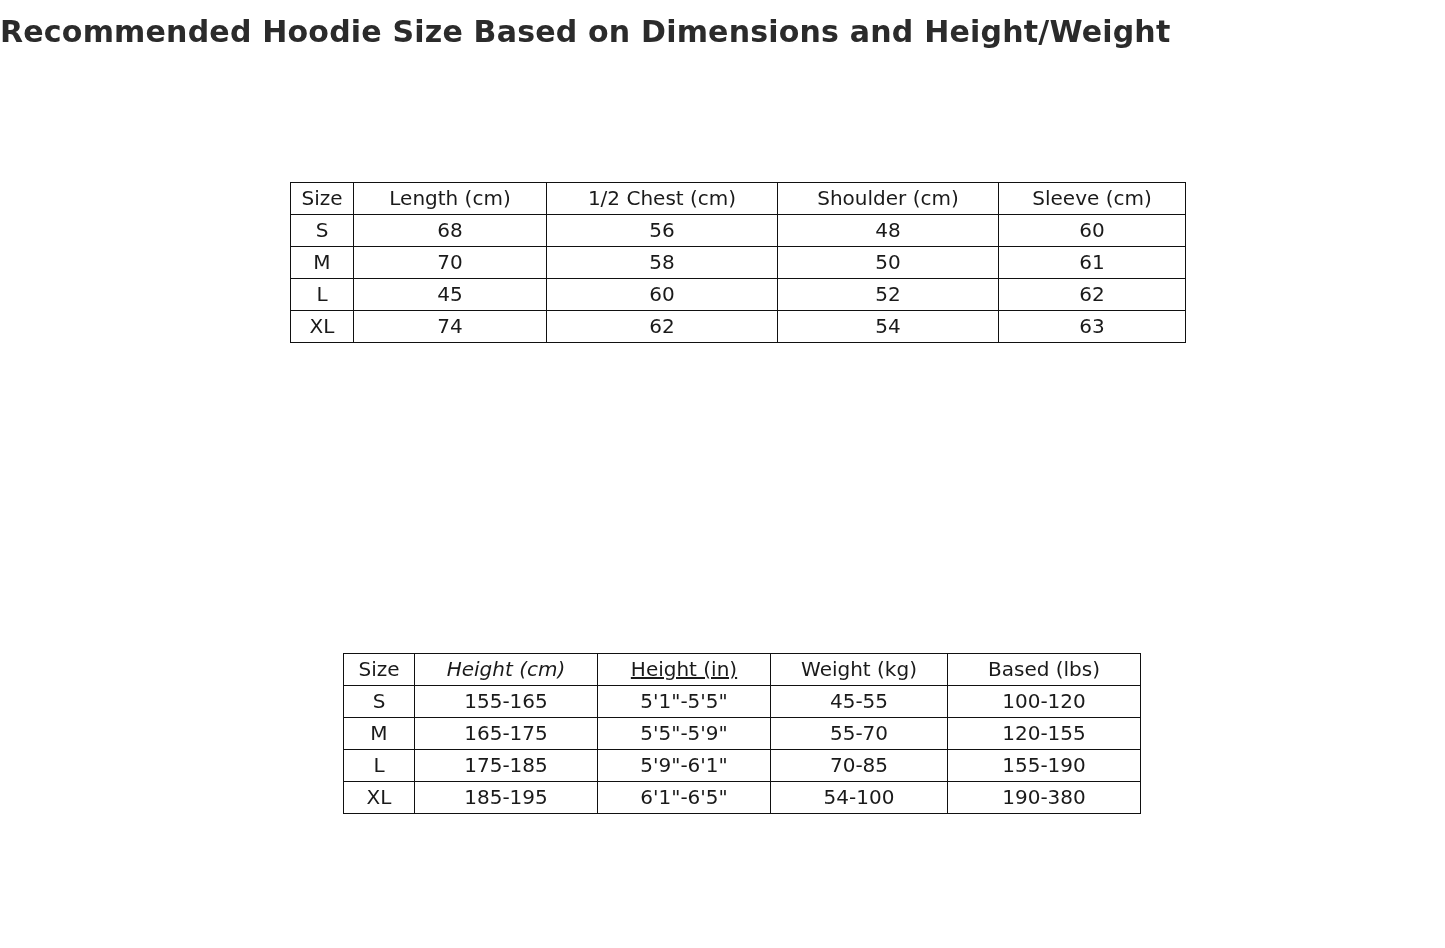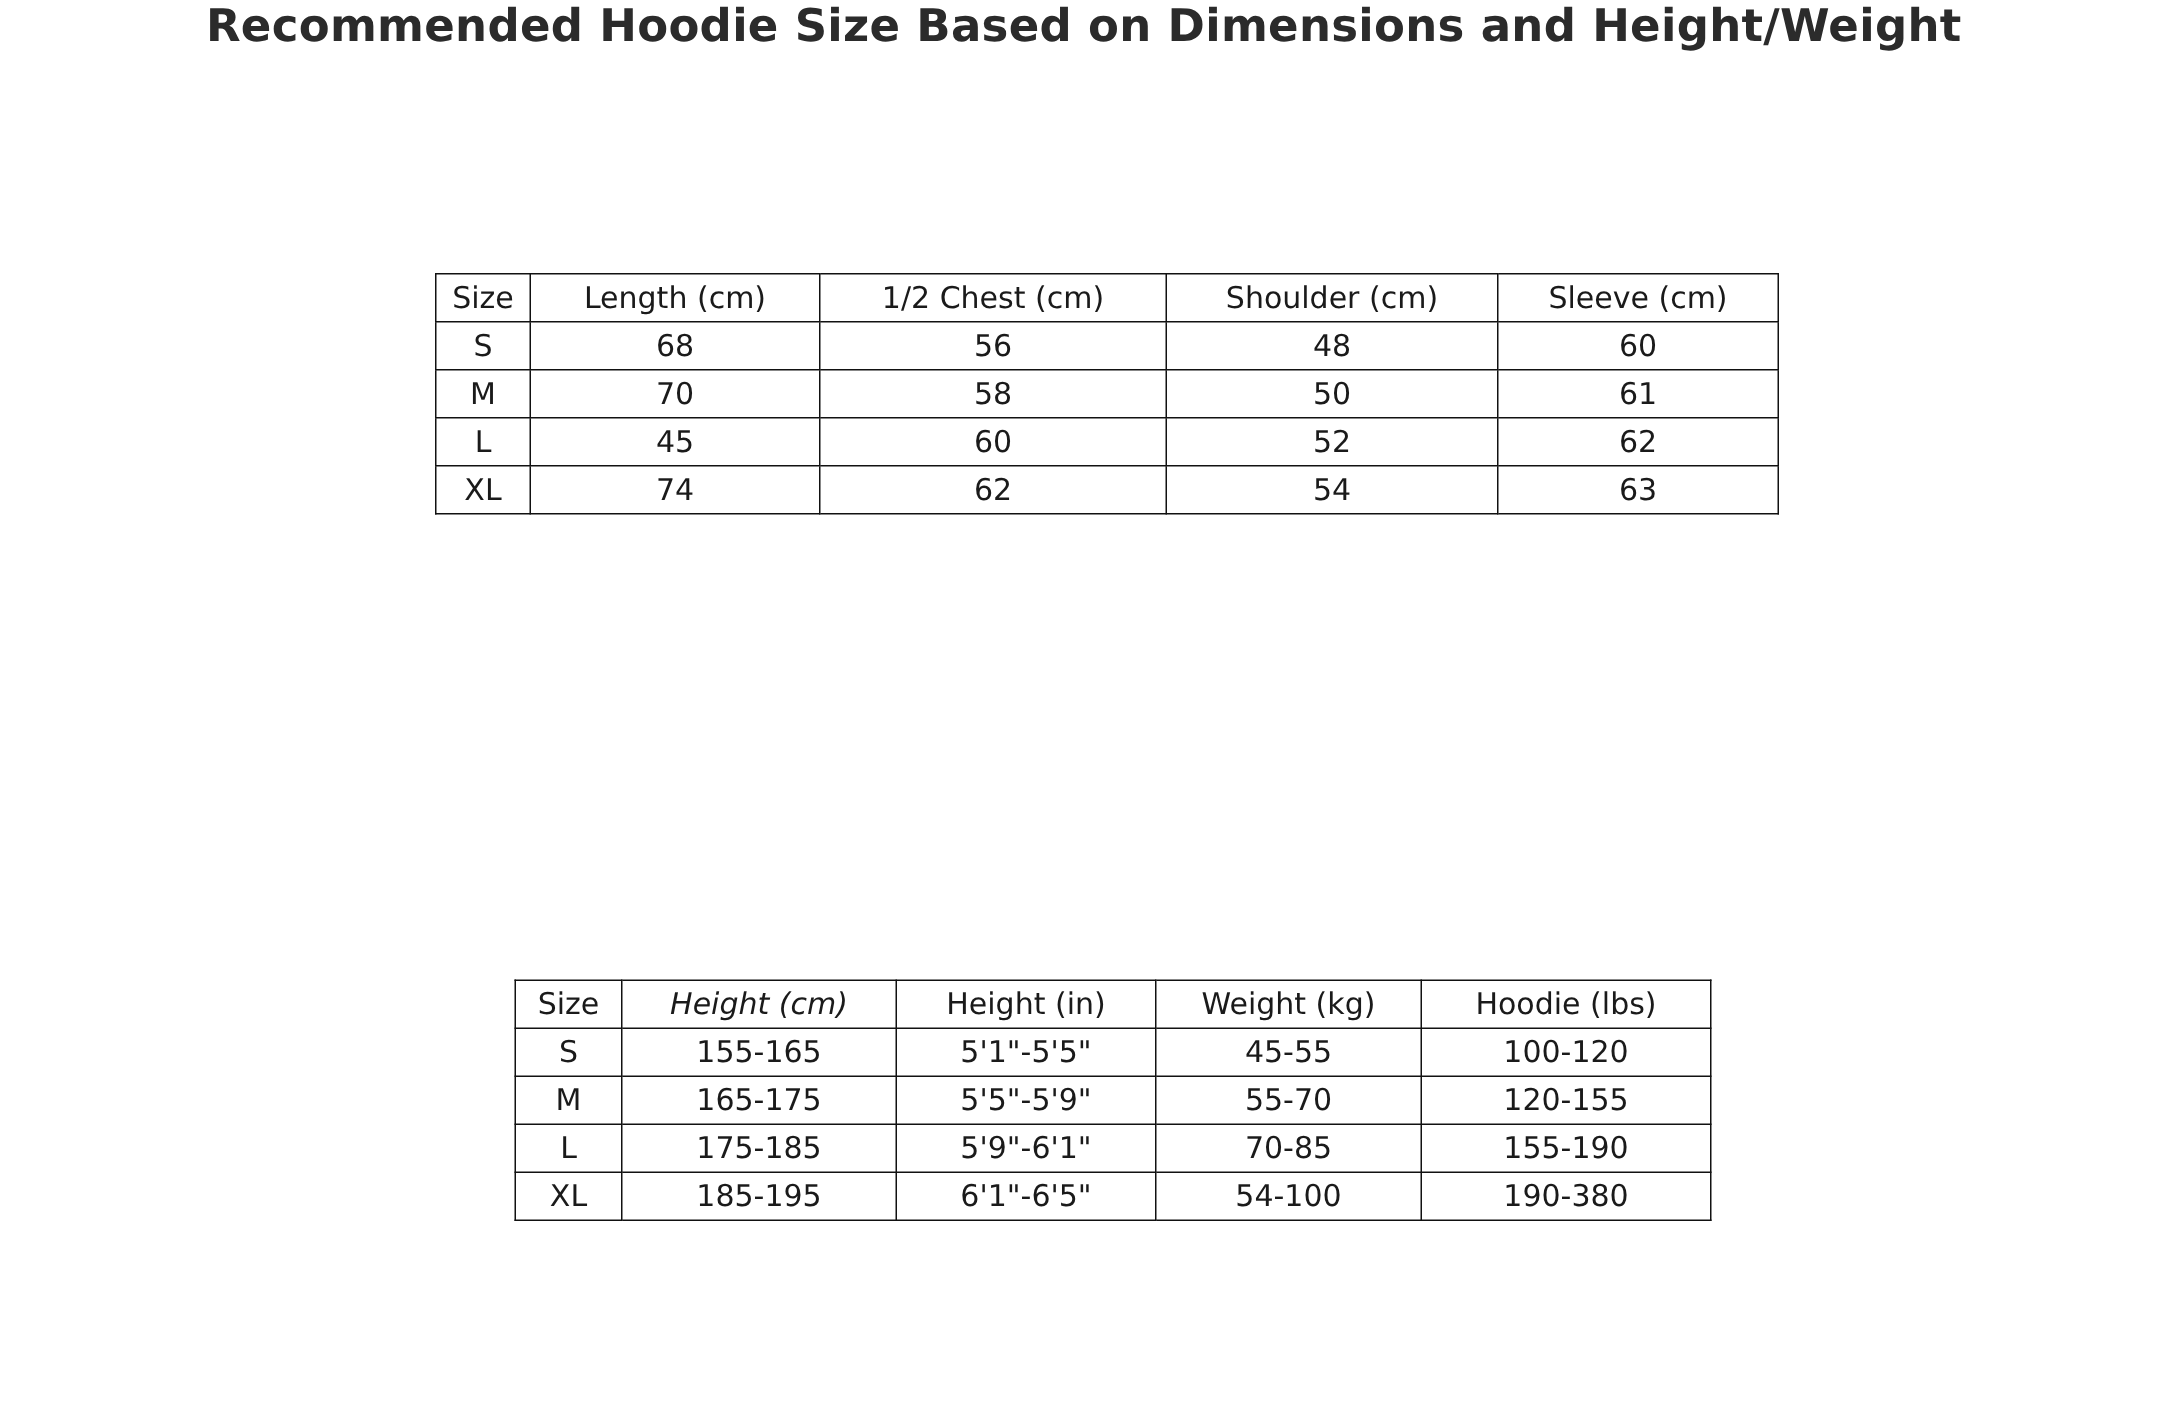--- a/index.html
+++ b/index.html
@@ -12,23 +12,23 @@
     height: 948px;
     position: relative;
     font-family: "DejaVu Sans", sans-serif;
     color: #222222;
     overflow: hidden;
   }
 
   #page-title {
     position: absolute;
     left: 0;
-    top: 0;
+    top: 14px;
     width: 1445px;
-    text-align: center;
+    text-align: left;
     font-size: 30px;
     font-weight: bold;
     color: #2b2b2b;
     letter-spacing: 0.2px;
     white-space: nowrap;
   }
 
   .size-table {
     position: absolute;
     border-collapse: collapse;
@@ -59,21 +59,21 @@
   #table-dimensions .col-wide3  { width: 204px; }
   #table-dimensions .col-wide4  { width: 170px; }
 
   
   #table-fit {
     left: 343px;
     top: 653px;
   }
   #table-fit .col-size  { width: 54px; }
   #table-fit .col-a     { width: 166px; font-style: italic; }
-  #table-fit .col-b     { width: 156px; }
+  #table-fit .col-b     { width: 156px; text-decoration: underline; }
   #table-fit .col-c     { width: 160px; margin-left: 43px; }
   #table-fit .col-d     { width: 176px; }
 </style>
 </head>
 <body>
 
 <div id="page-title">Recommended Hoodie Size Based on Dimensions and Height/Weight</div>
 
 <table class="size-table" id="table-dimensions">
   <thead>
@@ -117,21 +117,21 @@
   </tbody>
 </table>
 
 <table class="size-table" id="table-fit">
   <thead>
     <tr>
       <th class="col-size">Size</th>
       <th class="col-a">Height (cm)</th>
       <th class="col-b">Height (in)</th>
       <th class="col-c">Weight (kg)</th>
-      <th class="col-d">Hoodie (lbs)</th>
+      <th class="col-d">Based (lbs)</th>
     </tr>
   </thead>
   <tbody>
     <tr>
       <td>S</td>
       <td>155-165</td>
       <td>5'1"-5'5"</td>
       <td>45-55</td>
       <td>100-120</td>
     </tr>

